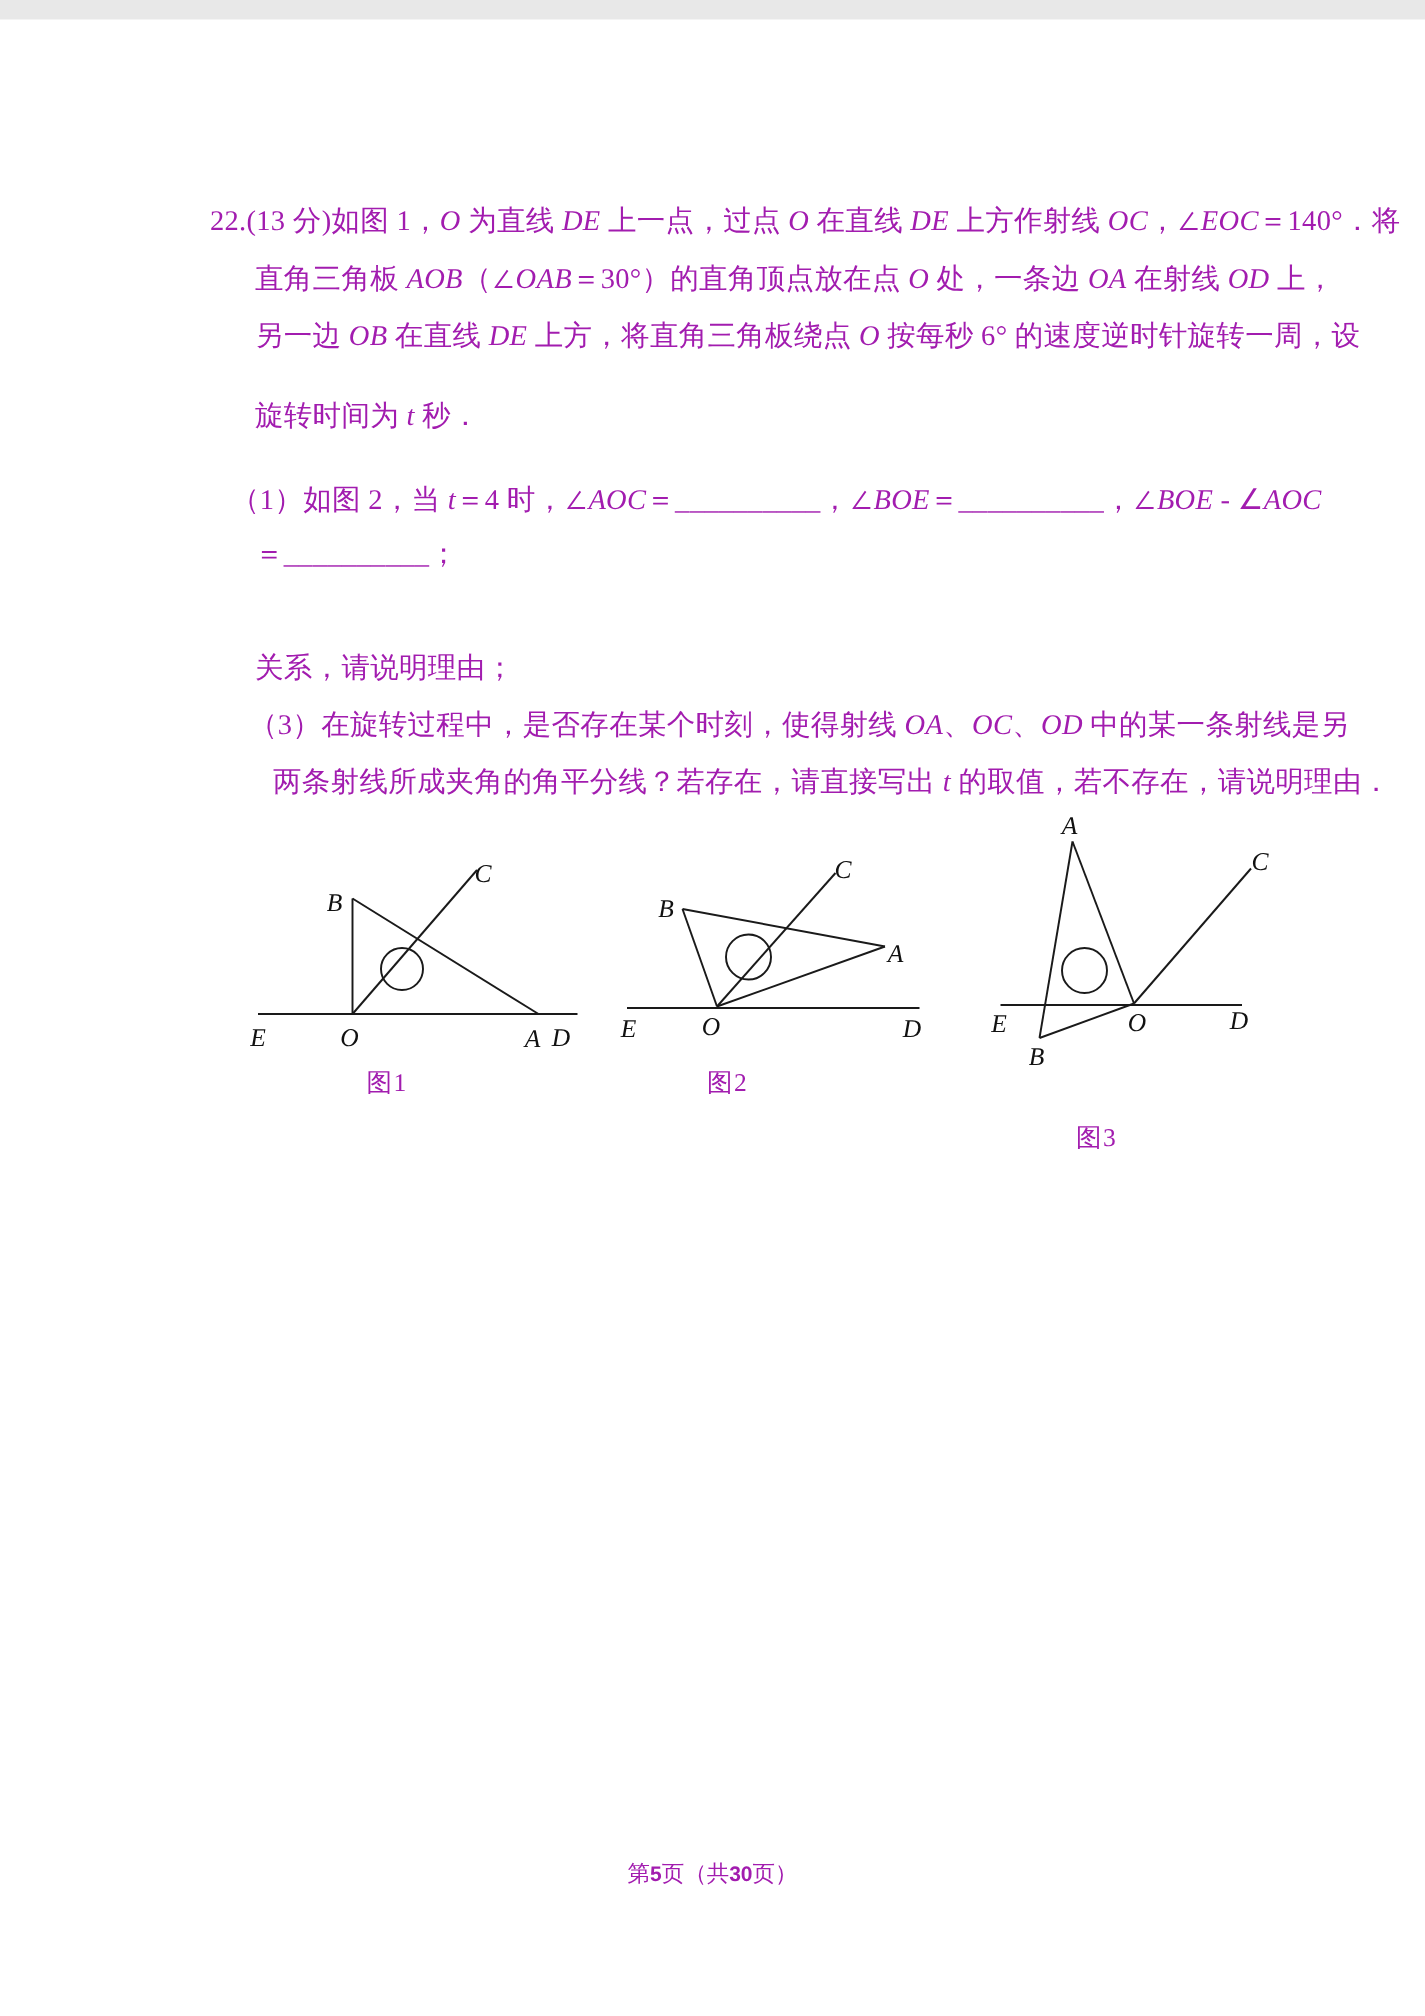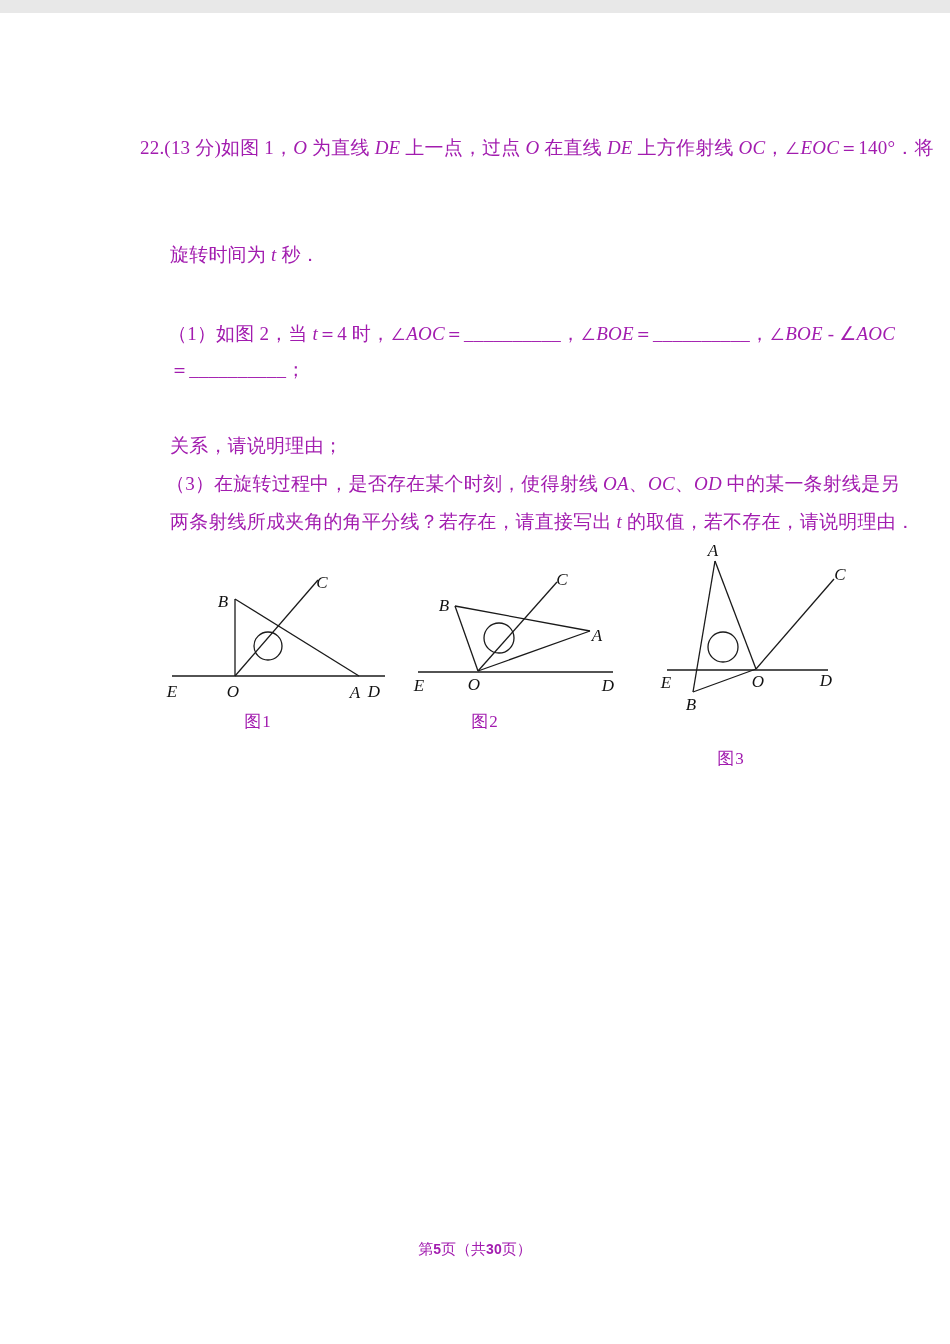--- a/index.html
+++ b/index.html
@@ -49,29 +49,31 @@
     font-size:14px;
   }
   .stroke{stroke:#1a1a1a;stroke-width:1.3;fill:none;}
 </style>
 </head>
 <body>
 
 <div class="page">
 
   <div class="tline" style="left:140px;top:124px">22.(13 分)如图 1，<i>O</i> 为直线 <i>DE</i> 上一点，过点 <i>O</i> 在直线 <i>DE</i> 上方作射线 <i>OC</i>，∠<i>EOC</i>＝140°．将</div>
-  <div class="tline" style="left:170px;top:231px">旋转时间为 <i>t</i> 秒．</div>
+  <div class="tline" style="left:170px;top:163px">直角三角板 <i>AOB</i>（∠<i>OAB</i>＝30°）的直角顶点放在点 <i>O</i> 处，一条边 <i>OA</i> 在射线 <i>OD</i> 上，</div>
+  <div class="tline" style="left:170px;top:201px">另一边 <i>OB</i> 在直线 <i>DE</i> 上方，将直角三角板绕点 <i>O</i> 按每秒 6° 的速度逆时针旋转一周，设</div>
+  <div class="tline" style="left:170px;top:254px">旋转时间为 <i>t</i> 秒．</div>
 
-  <div class="tline" style="left:168px;top:310px">（1）如图 2，当 <i>t</i>＝4 时，∠<i>AOC</i>＝__________，∠<i>BOE</i>＝__________，∠<i>BOE</i> - ∠<i>AOC</i></div>
+  <div class="tline" style="left:154px;top:310px">（1）如图 2，当 <i>t</i>＝4 时，∠<i>AOC</i>＝__________，∠<i>BOE</i>＝__________，∠<i>BOE</i> - ∠<i>AOC</i></div>
   <div class="tline" style="left:170px;top:346px">＝__________；</div>
 
   <div class="tline" style="left:170px;top:422px">关系，请说明理由；</div>
 
   <div class="tline" style="left:166px;top:460px">（3）在旋转过程中，是否存在某个时刻，使得射线 <i>OA</i>、<i>OC</i>、<i>OD</i> 中的某一条射线是另</div>
-  <div class="tline" style="left:170px;top:498px">两条射线所成夹角的角平分线？若存在，请直接写出 <i>t</i> 的取值，若不存在，请说明理由．</div>
+  <div class="tline" style="left:182px;top:498px">两条射线所成夹角的角平分线？若存在，请直接写出 <i>t</i> 的取值，若不存在，请说明理由．</div>
 
   <div class="fig" style="left:150px;top:545px;width:245px;height:150px">
     <svg width="245" height="150" viewBox="0 0 245 150">
       <line class="stroke" x1="22" y1="118" x2="235" y2="118"></line>
       <line class="stroke" x1="85" y1="118" x2="85" y2="41"></line>
       <line class="stroke" x1="85" y1="41" x2="209" y2="118"></line>
       <line class="stroke" x1="85" y1="118" x2="168" y2="22"></line>
       <circle class="stroke" cx="118" cy="88" r="14"></circle>
       <text class="fig-label" x="73" y="49" text-anchor="middle">B</text>
       <text class="fig-label" x="172" y="30" text-anchor="middle">C</text>

